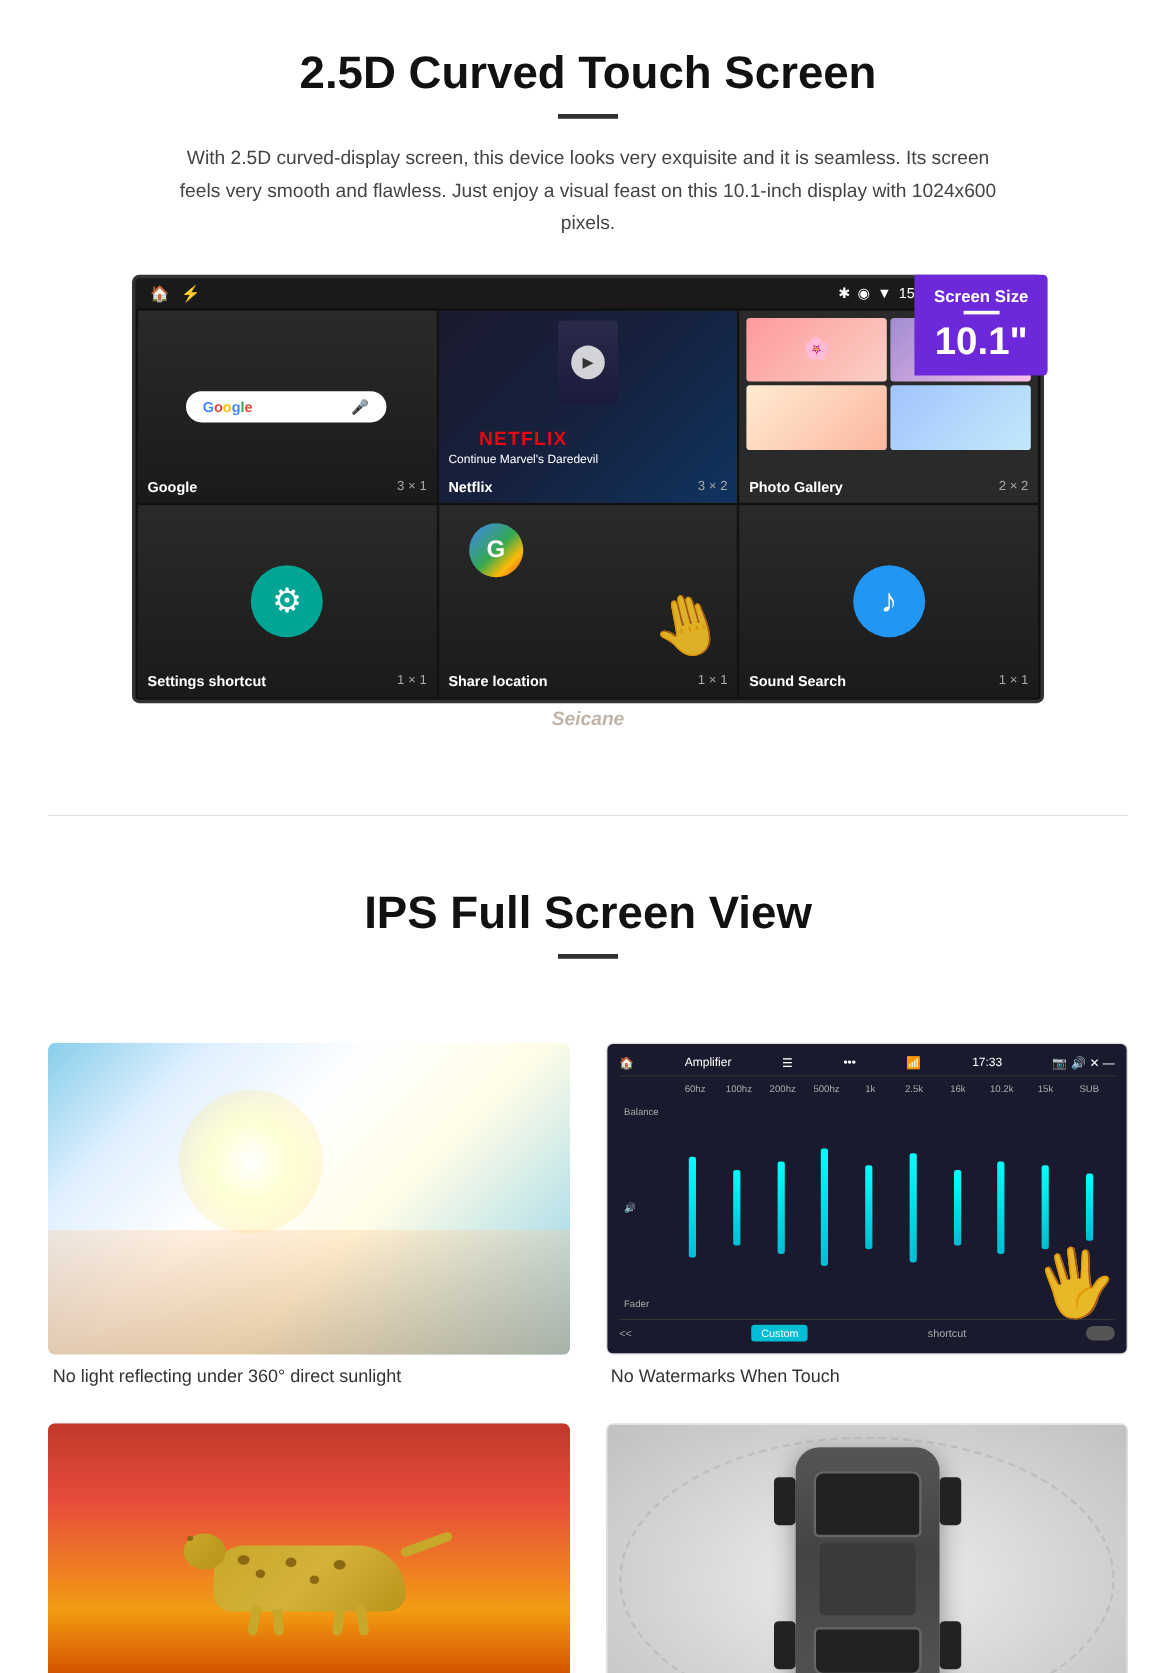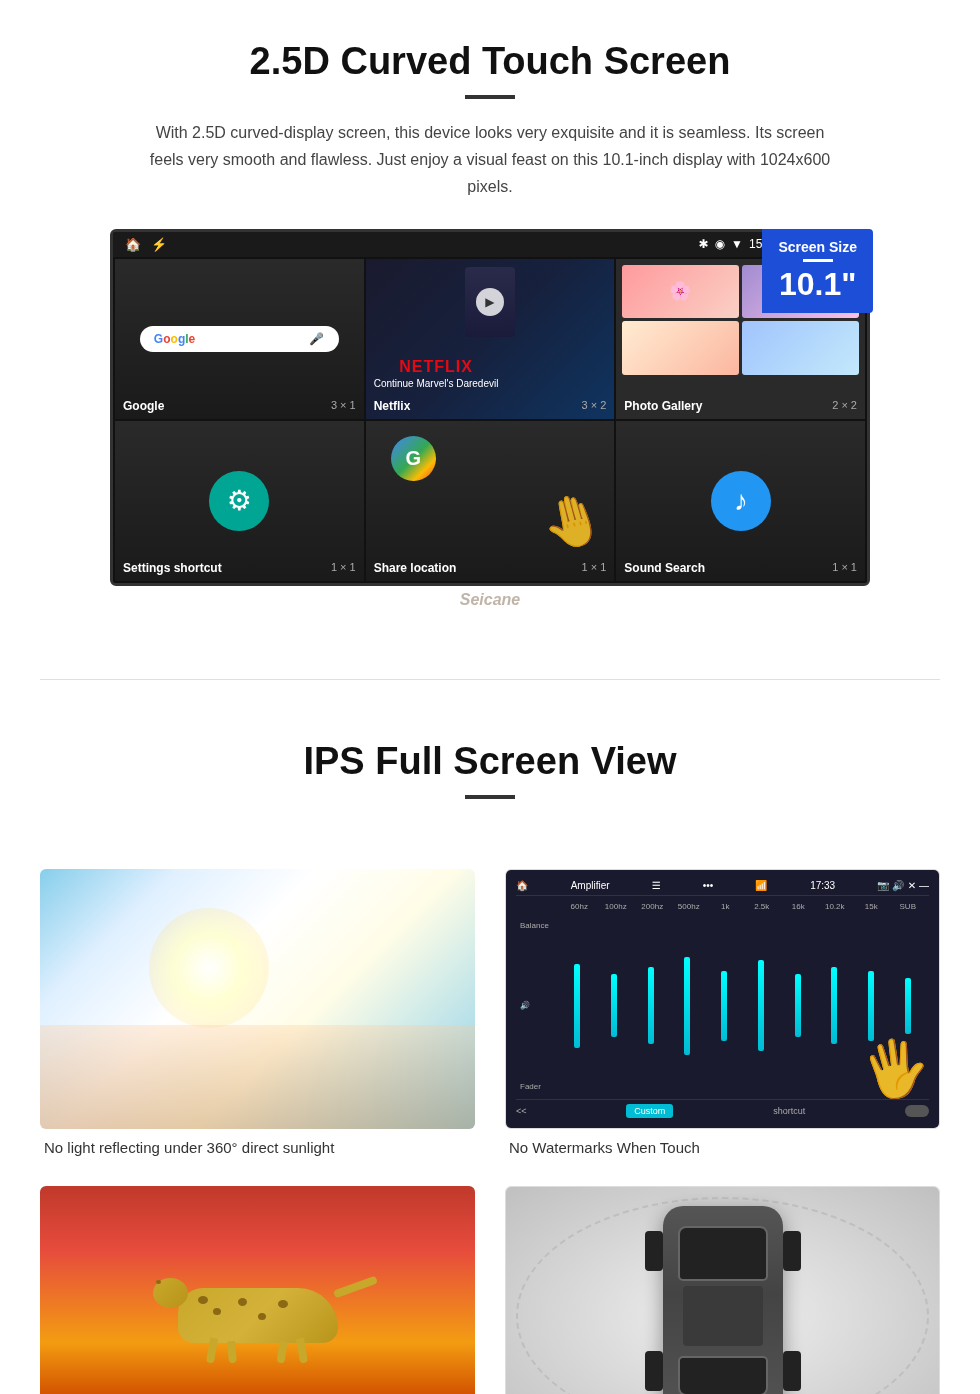--- a/index.html
+++ b/index.html
@@ -79,23 +79,24 @@
       width: calc(100% - 16px);
     }
     .grid-cell-label .cell-name { font-weight: bold; color: #fff; font-size: 12px; }
     .grid-cell-label .cell-size { color: #aaa; font-size: 11px; }
 
     
     .cell-google {
       background: linear-gradient(180deg, #2a2a2a 0%, #1a1a1a 100%);
       display: flex;
       flex-direction: column;
-      align-items: center;
+      align-items: flex-start;
       justify-content: center;
       gap: 10px;
+      padding-left: 40px;
     }
     .google-search-bar {
       background: #fff;
       border-radius: 20px;
       padding: 6px 14px;
       display: flex;
       align-items: center;
       gap: 8px;
       width: 80%;
     }
@@ -186,21 +187,21 @@
       justify-content: center;
       font-size: 28px;
       color: #fff;
     }
 
     
     .screen-size-badge {
       position: absolute;
       top: 0;
       right: -3px;
-      background: #1d4ed8;
+      background: #6d28d9;
       color: #fff;
       padding: 10px 16px;
       text-align: center;
       border-radius: 0 4px 4px 0;
       z-index: 10;
     }
     .badge-title { font-size: 14px; font-weight: bold; }
     .badge-underline { width: 30px; height: 3px; background: #fff; margin: 4px auto; }
     .badge-size { font-size: 32px; font-weight: 900; }
 

